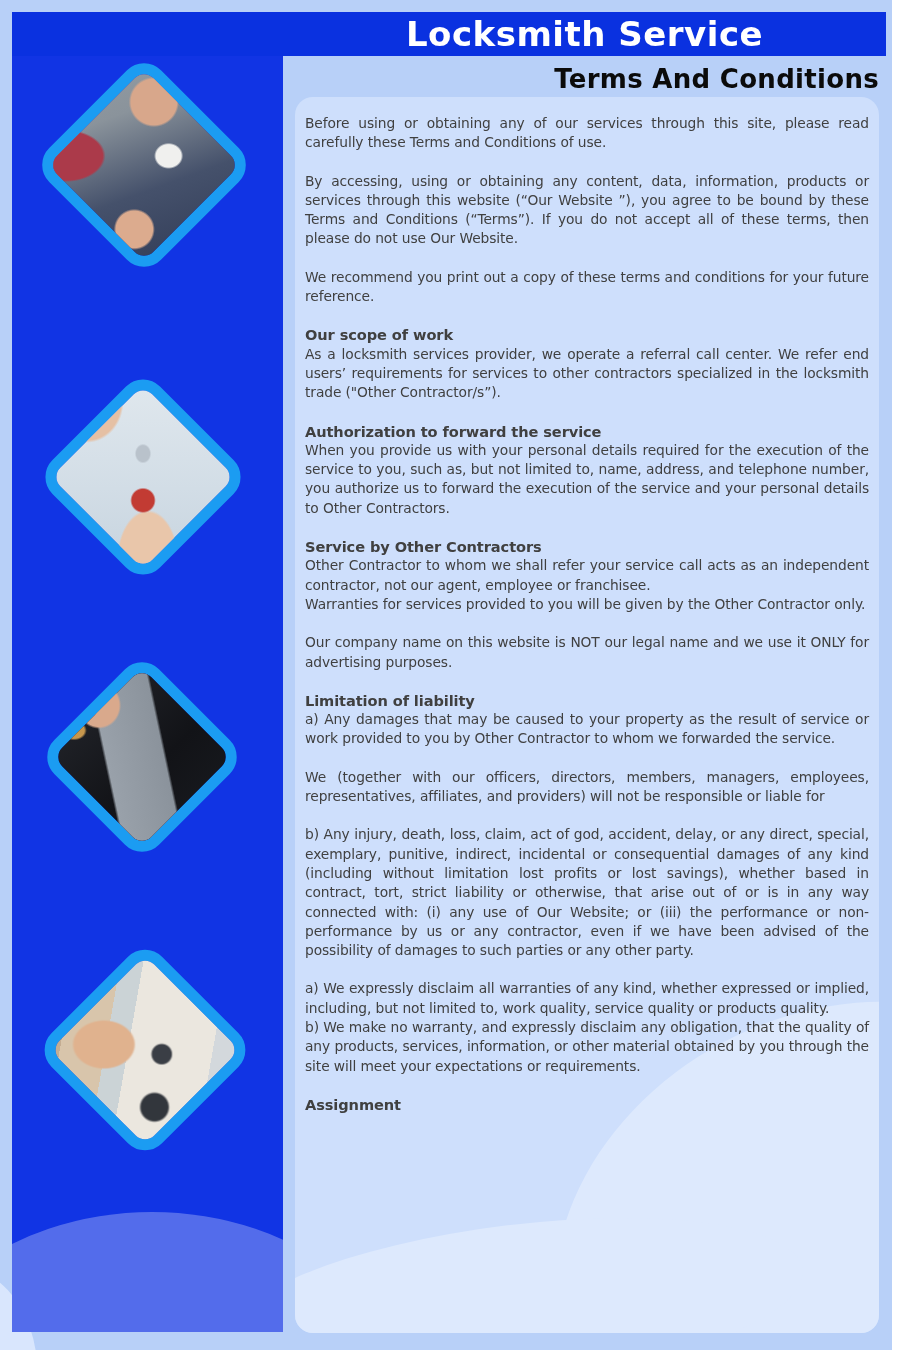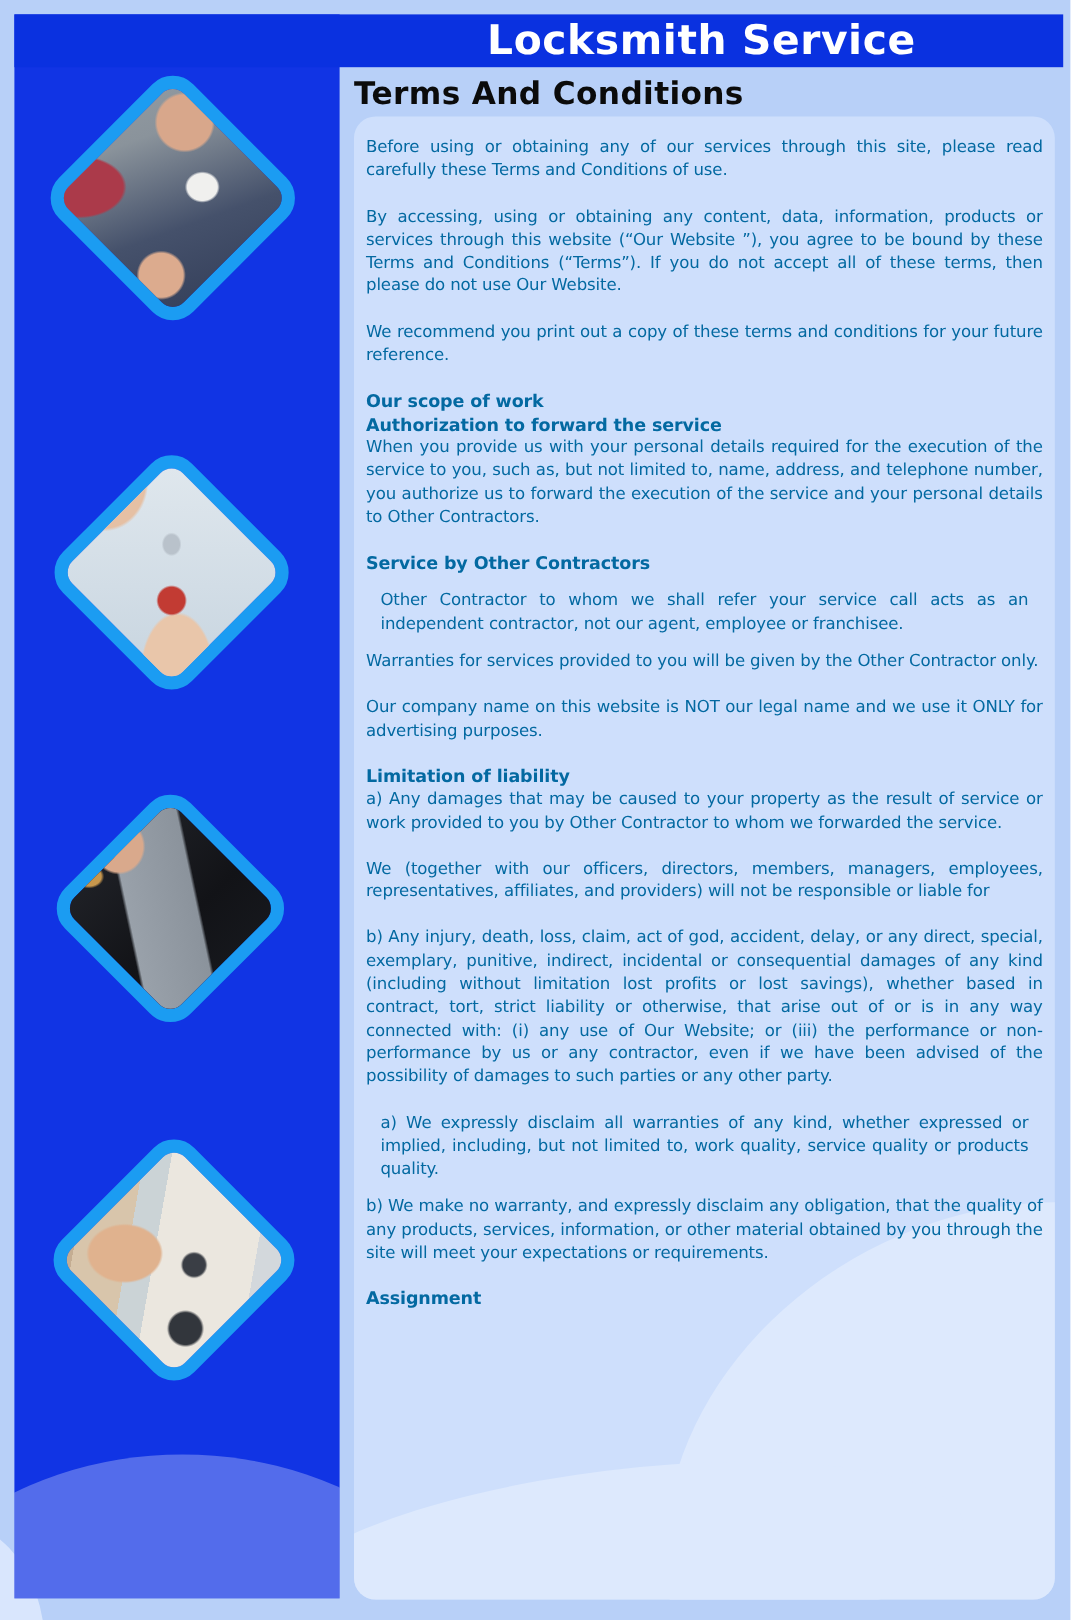--- a/index.html
+++ b/index.html
@@ -46,33 +46,33 @@
     radial-gradient(ellipse at 20% 38%, #c7974d 0 4%, rgba(199,151,77,0) 5%),
     linear-gradient(78deg, rgba(0,0,0,0) 36%, #99a1aa 37%, #8b939c 58%, rgba(0,0,0,0) 59%),
     linear-gradient(135deg,#2c2f36 0%,#121317 55%,#1d2026 100%);}
   .ph4{background:
     radial-gradient(circle at 57% 52%, #3a3e45 0 5%, rgba(58,62,69,0) 6%),
     radial-gradient(circle at 54% 74%, #32363c 0 6%, rgba(50,54,60,0) 7%),
     radial-gradient(ellipse at 33% 48%, #e0b28e 0 13%, rgba(224,178,142,0) 14%),
     linear-gradient(100deg,#c4ad92 0 20%,#d8c5ab 20% 36%,#cbd3d6 36% 44%,#ebe7df 44% 74%,#d3d8dc 74%);}
 
   
-  .subtitle{position:absolute;left:295px;top:64px;width:584px;text-align:left;
+  .subtitle{position:absolute;left:295px;top:64px;width:584px;text-align:right;
     color:#0b0b0b;font-size:26px;font-weight:800;letter-spacing:.3px;}
   .panel{position:absolute;left:295px;top:97px;width:584px;height:1236px;
     background:#cedffc;border-radius:18px;overflow:hidden;}
   .panel-blob-a{position:absolute;left:248px;top:918px;width:580px;height:470px;
     background:#dde9fd;border-radius:50%;transform:rotate(-28deg);}
   .panel-blob-b{position:absolute;left:-70px;top:1128px;width:580px;height:160px;
     background:#dde9fd;border-radius:50%;transform:rotate(-7deg);}
 
-  .terms{position:absolute;left:10px;top:17px;width:564px;color:#0369a1;
+  .terms{position:absolute;left:10px;top:17px;width:564px;color:#404040;
     font-size:13.8px;line-height:19.3px;text-align:justify;letter-spacing:-0.1px;}
   .terms .p{margin:0 0 19px 0;}
-  .terms .l{margin:12px;}
+  .terms .l{margin:0;}
   .terms .h{margin:0;font-weight:bold;font-size:14.6px;}
 </style>
 </head>
 <body>
 
 <div id="page">
 
   <div class="left-crescent"></div>
 
   <div class="sidebar">
@@ -85,20 +85,21 @@
   <div class="subtitle">Terms And Conditions</div>
 
   <div class="panel">
     <div class="panel-blob-a"></div>
     <div class="panel-blob-b"></div>
     <div class="terms">
         <div class="p">Before using or obtaining any of our services through this site, please read carefully these Terms and Conditions of use.</div>
         <div class="p">By accessing, using or obtaining any content, data, information, products or services through this website (“Our Website ”), you agree to be bound by these Terms and Conditions (“Terms”). If you do not accept all of these terms, then please do not use Our Website.</div>
         <div class="p">We recommend you print out a copy of these terms and conditions for your future reference.</div>
         <div class="h">Our scope of work</div>
+        <div class="p">As a locksmith services provider, we operate a referral call center. We refer end users’ requirements for services to other contractors specialized in the locksmith trade ("Other Contractor/s”).</div>
         <div class="h">Authorization to forward the service</div>
         <div class="p">When you provide us with your personal details required for the execution of the service to you, such as, but not limited to, name, address, and telephone number, you authorize us to forward the execution of the service and your personal details to Other Contractors.</div>
         <div class="h">Service by Other Contractors</div>
         <div class="l">Other Contractor to whom we shall refer your service call acts as an independent contractor, not our agent, employee or franchisee.</div>
         <div class="p">Warranties for services provided to you will be given by the Other Contractor only.</div>
         <div class="p">Our company name on this website is NOT our legal name and we use it ONLY for advertising purposes.</div>
         <div class="h">Limitation of liability</div>
         <div class="p">a) Any damages that may be caused to your property as the result of service or work provided to you by Other Contractor to whom we forwarded the service.</div>
         <div class="p">We (together with our officers, directors, members, managers, employees, representatives, affiliates, and providers) will not be responsible or liable for</div>
         <div class="p">b) Any injury, death, loss, claim, act of god, accident, delay, or any direct, special, exemplary, punitive, indirect, incidental or consequential damages of any kind (including without limitation lost profits or lost savings), whether based in contract, tort, strict liability or otherwise, that arise out of or is in any way connected with: (i) any use of Our Website; or (iii) the performance or non-performance by us or any contractor, even if we have been advised of the possibility of damages to such parties or any other party.</div>

